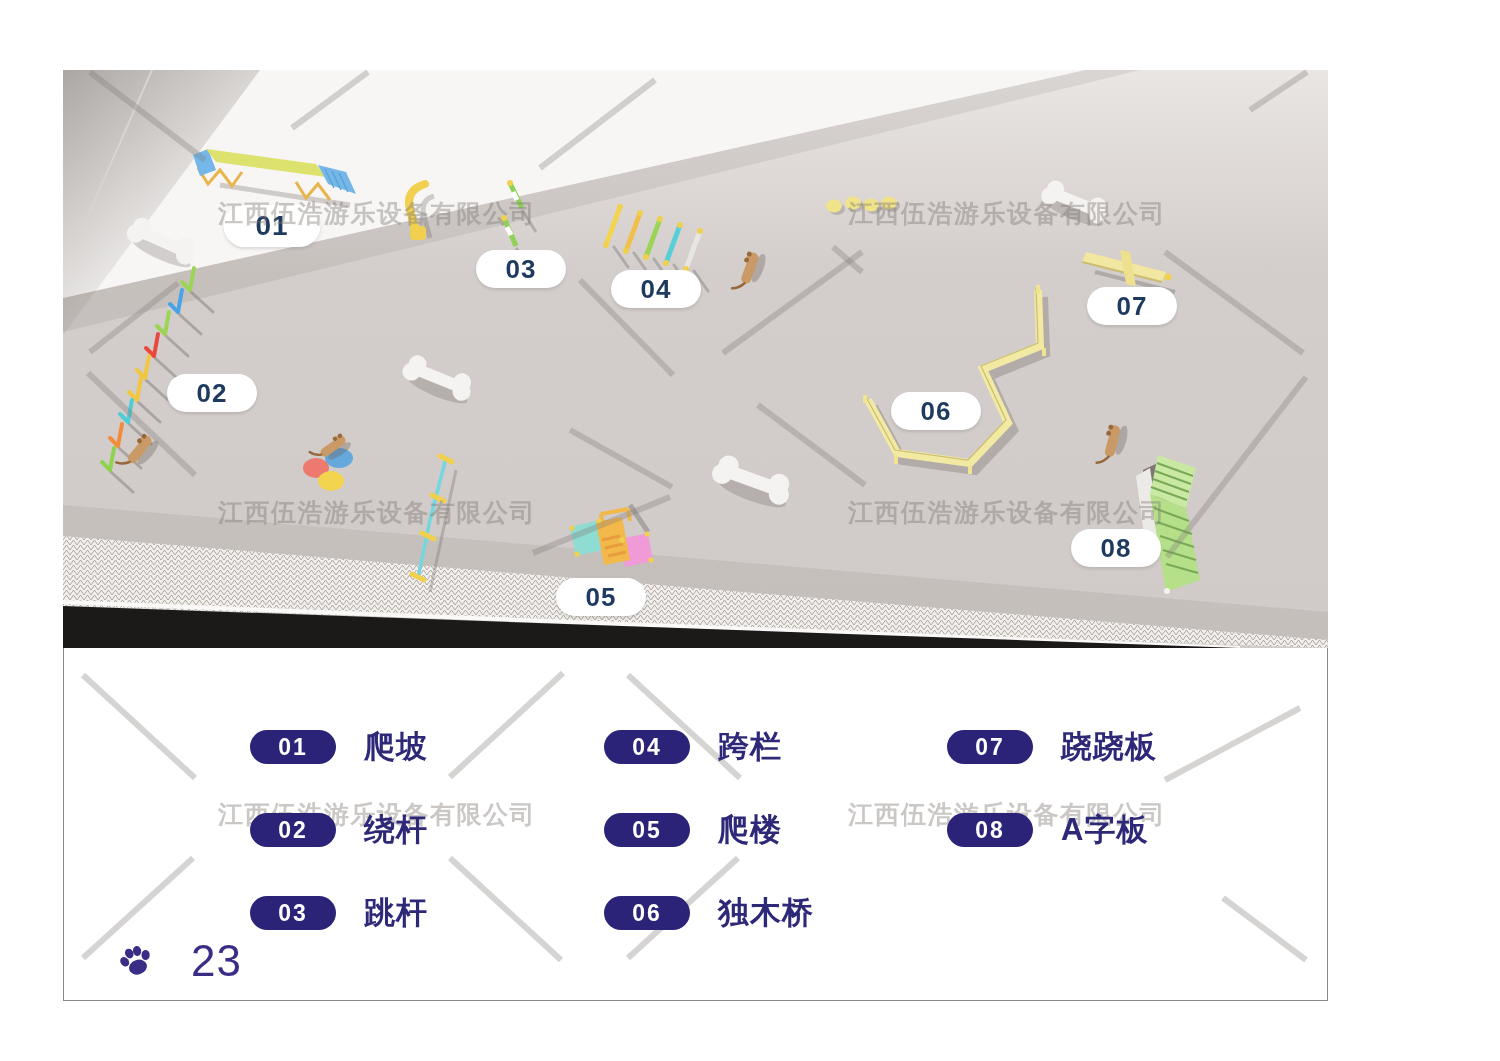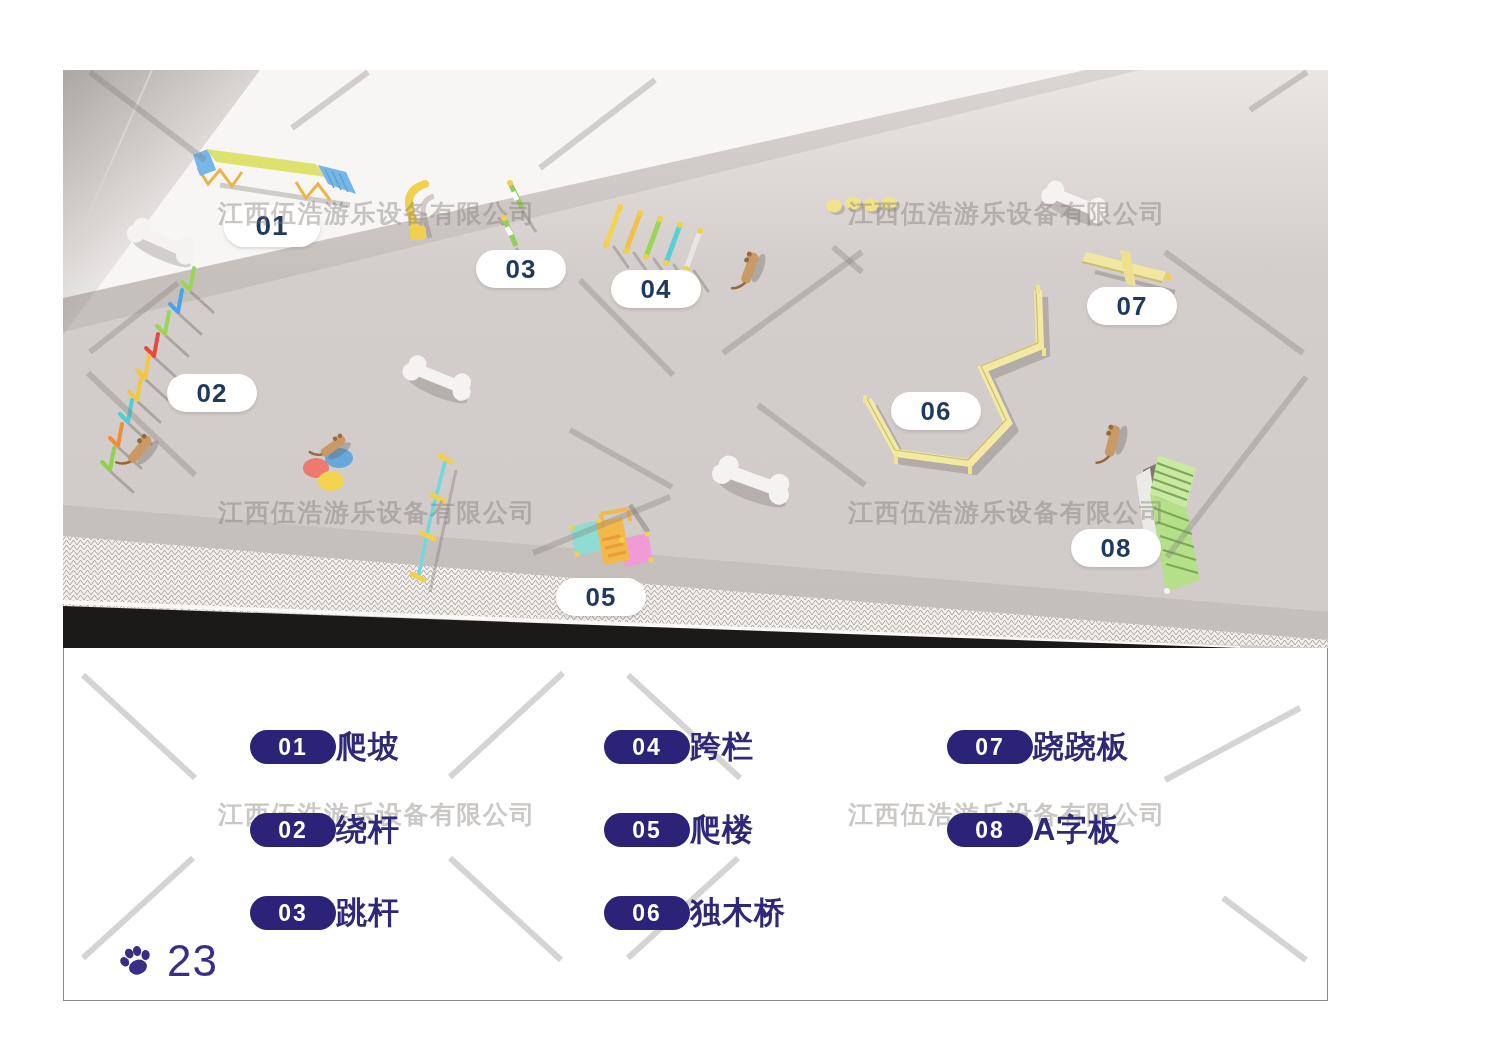--- a/index.html
+++ b/index.html
@@ -14,23 +14,23 @@
         color:#1e3a5f;font-weight:bold;font-size:26px;letter-spacing:1px;
         box-shadow:0 2px 3px rgba(90,85,80,0.18);}
   .pill.big{width:97px;height:42px;font-size:28px;}
   .wm-svg{position:absolute;left:63px;top:70px;width:1265px;height:931px;z-index:3;pointer-events:none;}
   .legend{position:absolute;left:0;top:0;z-index:4;}
   .legend-col{position:absolute;display:flex;flex-direction:column;gap:49px;}
   .legend-row{display:flex;align-items:center;height:34px;}
   .badge{width:86px;height:34px;border-radius:17px;background:#2b2377;
          color:#ffffff;font-weight:bold;font-size:23px;letter-spacing:2px;
          display:flex;align-items:center;justify-content:center;}
-  .lg-label{color:#2e2878;font-weight:bold;font-size:31px;
+  .lg-label{margin-left:28px;color:#2e2878;font-weight:bold;font-size:31px;
             letter-spacing:1px;white-space:nowrap;line-height:34px;}
-  .footer{position:absolute;left:113px;top:936px;z-index:4;display:flex;align-items:center;}
+  .footer{position:absolute;left:113px;top:936px;z-index:4;display:flex;align-items:center;gap:24px;}
   .pagenum{color:#3a2d86;font-size:44px;font-weight:500;margin-left:8px;letter-spacing:1px;}
 </style>
 </head>
 <body>
 
 <div class="frame"></div>
 
 <svg class="scene-svg" viewBox="63 70 1265 578">
   <defs>
     <linearGradient id="floorg" x1="0" y1="70" x2="0" y2="648" gradientUnits="userSpaceOnUse">

